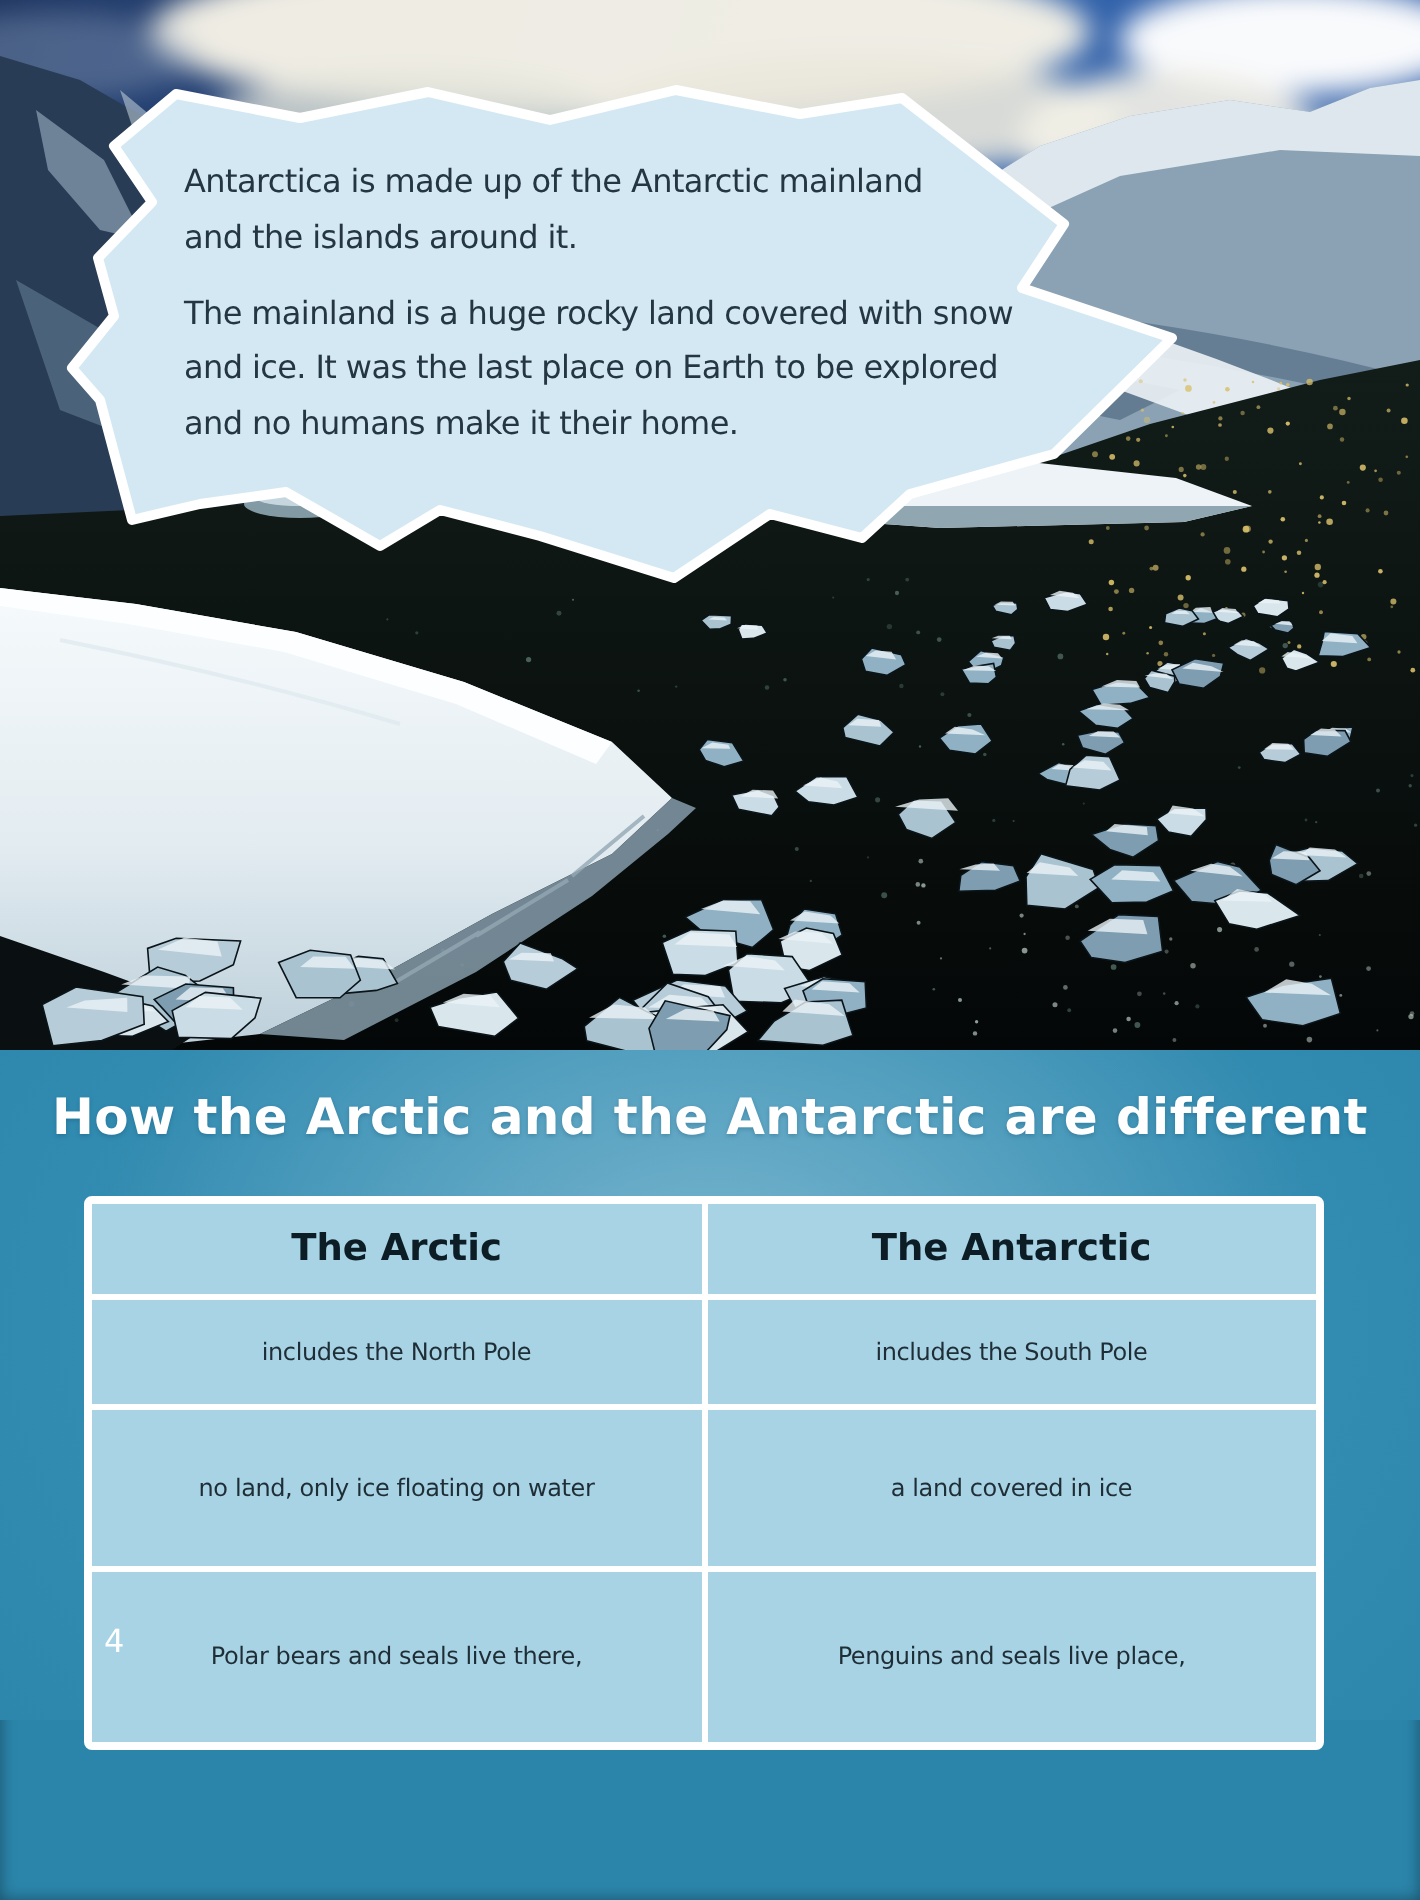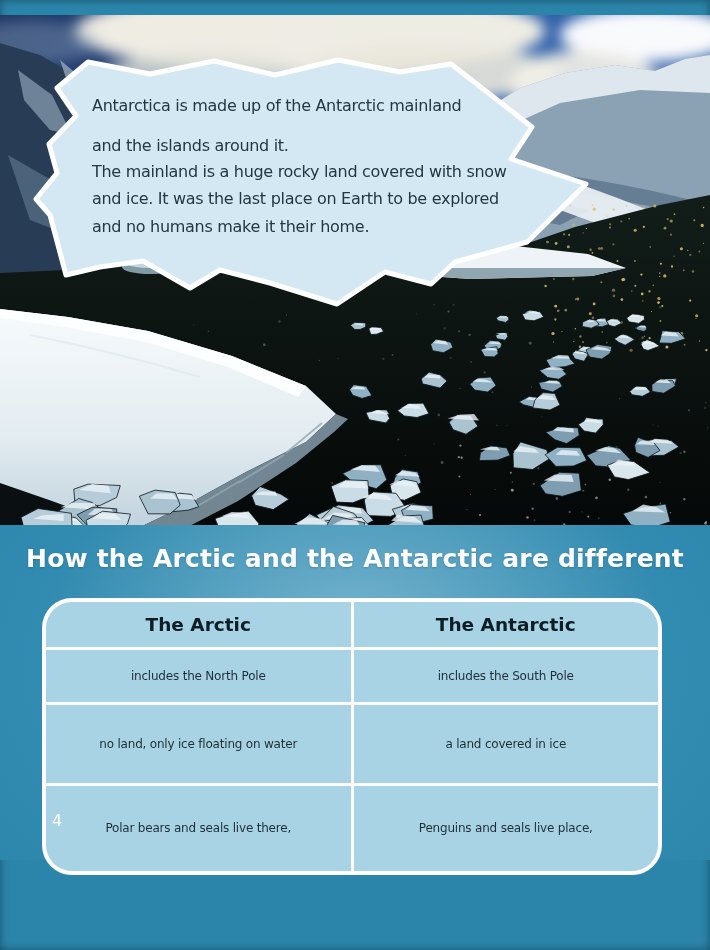--- a/index.html
+++ b/index.html
@@ -3,42 +3,42 @@
 <meta charset="utf-8">
 <style>
   html,body{margin:0;padding:0;background:#44535a;}
   #page{
     position:relative;width:710px;height:950px;overflow:hidden;
     font-family:"DejaVu Sans","Liberation Sans",sans-serif;
     background:#2b85ab;
     box-shadow:inset 0 0 8px rgba(0,0,0,.4);
   }
   
-  #photo{position:absolute;top:15px;left:0;width:710px;height:651px;}
+  #photo{position:absolute;top:0;left:0;width:710px;height:651px;}
   #photo svg{display:block;}
   .callout-text{
     position:absolute;left:92px;height:24px;line-height:24px;
     font-size:16px;letter-spacing:-0.3px;color:#243641;white-space:nowrap;
   }
-  .cl0{top:79px;} .cl1{top:107px;margin-top:12px;} .cl2{top:145px;} .cl3{top:172px;} .cl4{top:200px;}
+  .cl0{top:79px;} .cl1{top:107px;} .cl2{top:145px;} .cl3{top:172px;} .cl4{top:200px;}
   
   #info{
     position:absolute;top:525px;left:0;width:710px;height:335px;
     background:
       radial-gradient(ellipse 430px 310px at 355px 115px, rgba(255,255,255,.30), rgba(255,255,255,0) 72%),
       radial-gradient(ellipse 900px 640px at 50% 42%, #3e96ba 0%, var(--bg-blue) 55%, #1d6f96 100%);
   }
   #section-heading{
     position:absolute;top:19px;left:0;width:710px;text-align:center;
     font-size:25px;font-weight:bold;color:#ffffff;letter-spacing:.2px;
     text-shadow:0 1px 2px rgba(0,60,90,.25);
   }
   #comparison-table{
     position:absolute;left:42px;top:73px;width:620px;height:277px;
-    box-sizing:border-box;border:4px solid #ffffff;border-radius:30px;
+    box-sizing:border-box;border:4px solid #ffffff;border-radius:4px;
     background:#ffffff;overflow:hidden;
     display:grid;grid-template-columns:1fr 1fr;grid-template-rows:45px 52px 78px 1fr;gap:3px;
   }
   .cell{
     background:var(--cell-blue);
     display:flex;flex-direction:column;align-items:center;justify-content:center;
     text-align:center;color:#1f2e36;font-size:12px;letter-spacing:-0.2px;line-height:27px;
   }
   .cell.hdr{font-size:18.5px;font-weight:bold;color:#0d1d26;letter-spacing:0;}
   #page-number{

